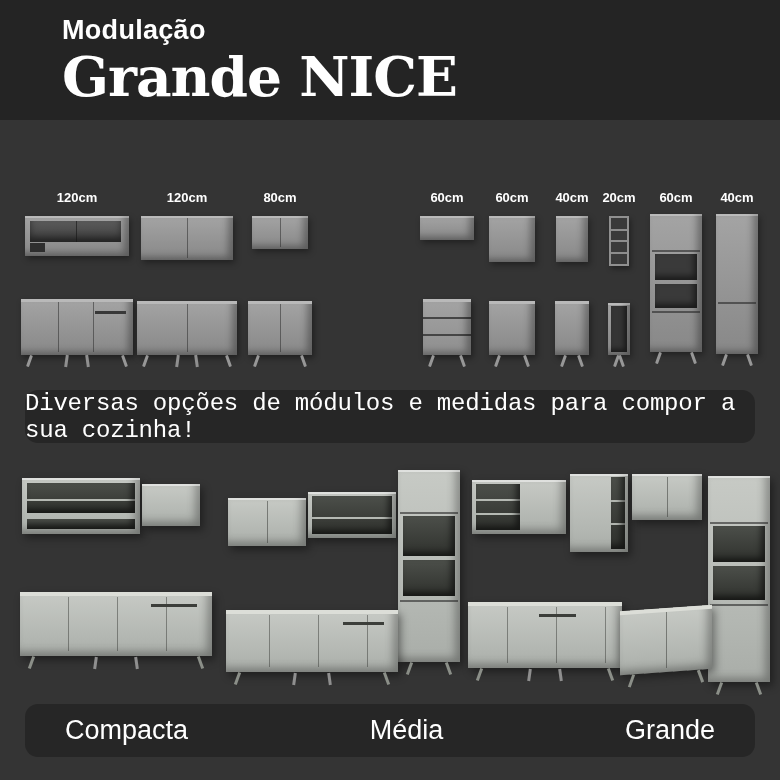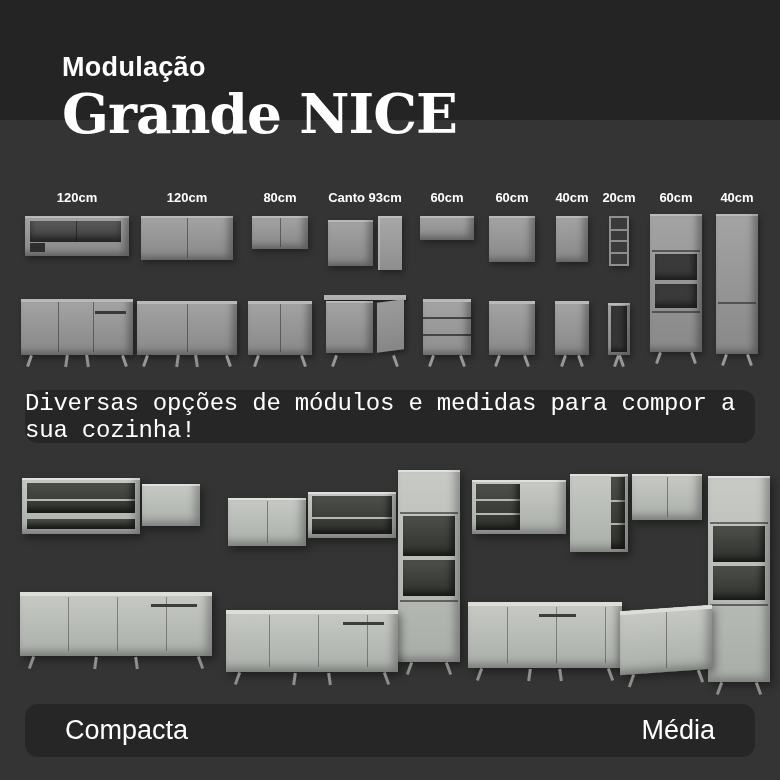--- a/index.html
+++ b/index.html
@@ -4,21 +4,21 @@
 <style>
   * { margin:0; padding:0; box-sizing:border-box; }
   html,body { background:#1b1b1b; }
   .page {
     position:relative; width:780px; height:780px; overflow:hidden;
     background:#343434; font-family:"Liberation Sans", sans-serif;
   }
 
   
   .header { position:absolute; left:0; top:0; width:780px; height:120px; background:#242424; padding:15px 0 0 62px; }
-  .header-sub { color:#fff; font-size:27px; font-weight:700; letter-spacing:.3px;margin-top:37px; }
+  .header-sub { color:#fff; font-size:27px; font-weight:700; letter-spacing:.3px; }
   .header-title { color:#fff; font-family:"DejaVu Serif", serif; font-weight:700; font-size:55px; line-height:1.0; letter-spacing:-1px; margin-top:3px; }
 
   
   .modules { position:absolute; top:190px; left:0; width:756px; height:178px; }
   .mcol { position:absolute; top:0; height:178px; }
   #m-c1{left:18px;width:118px} #m-c2{left:137px;width:100px} #m-c3{left:244px;width:72px}
   #m-c4{left:323px;width:84px} #m-c5{left:415px;width:64px} #m-c6{left:484px;width:56px}
   #m-c7{left:550px;width:44px} #m-c8{left:601px;width:36px} #m-c9{left:646px;width:60px}
   #m-c10{left:711px;width:52px}
   .mlabel { position:absolute; top:0; left:-12px; right:-12px; text-align:center; color:#fff; font-size:13px; font-weight:700; }
@@ -158,37 +158,20 @@
       <div class="slot-t">
         <div class="cab u-w80 d2"></div>
       </div>
       <div class="slot-b">
         <div class="cab counter b-80 d2">
           <div class="legs"></div>
         </div>
       </div>
     </div>
 
-    <div class="mcol" id="m-c4">
-      <div class="mlabel">Canto 93cm</div>
-      <div class="slot-t">
-        <div class="u-cornerw">
-          <div class="cab frontp"></div>
-          <div class="sidep"></div>
-        </div>
-      </div>
-      <div class="slot-b">
-        <div class="b-corner">
-          <div class="ctr"></div>
-          <div class="cab frontb"></div>
-          <div class="sideb"></div>
-          <div class="legs"></div>
-        </div>
-      </div>
-    </div>
 
     <div class="mcol" id="m-c5">
       <div class="mlabel">60cm</div>
       <div class="slot-t">
         <div class="cab u-w60s"></div>
       </div>
       <div class="slot-b">
         <div class="cab counter b-dr60 drawers">
           <div class="legs"></div>
         </div>
@@ -319,15 +302,16 @@
       <div class="kbase kd2" style="left:154px;top:156px;width:92px;height:64px;transform:skewY(-4deg)">
         <div class="klegs"></div>
       </div>
     </div>
 
   </div>
 
   <div class="band band-sizes">
     <span>Compacta</span>
     <span>Média</span>
+    <span>Grande</span>
   </div>
 
 </div>
 
 </body></html>

